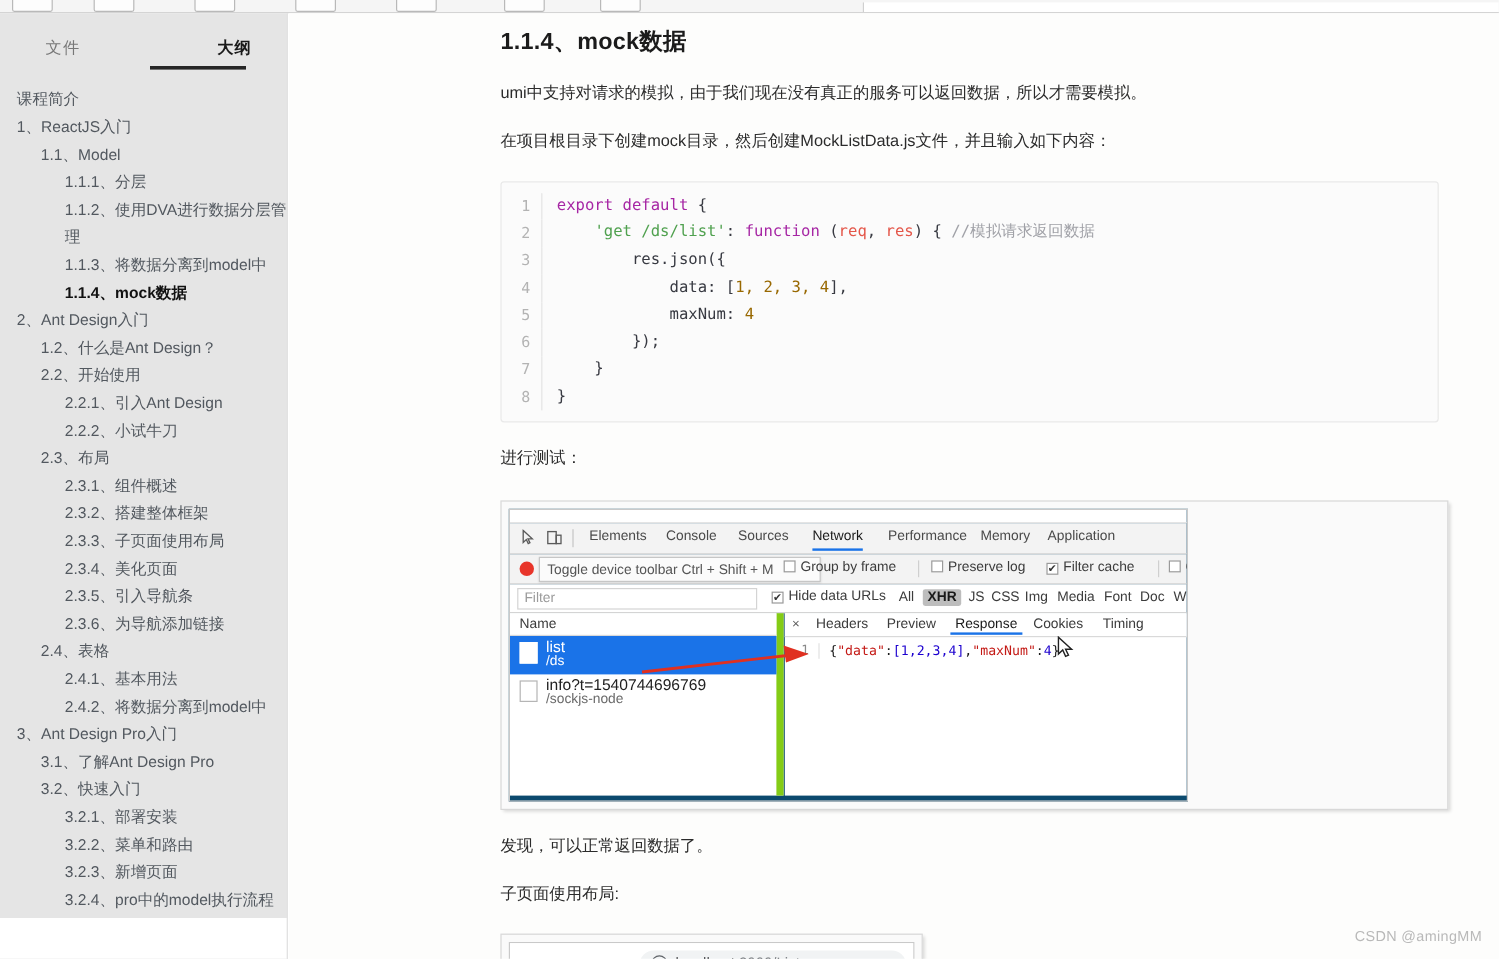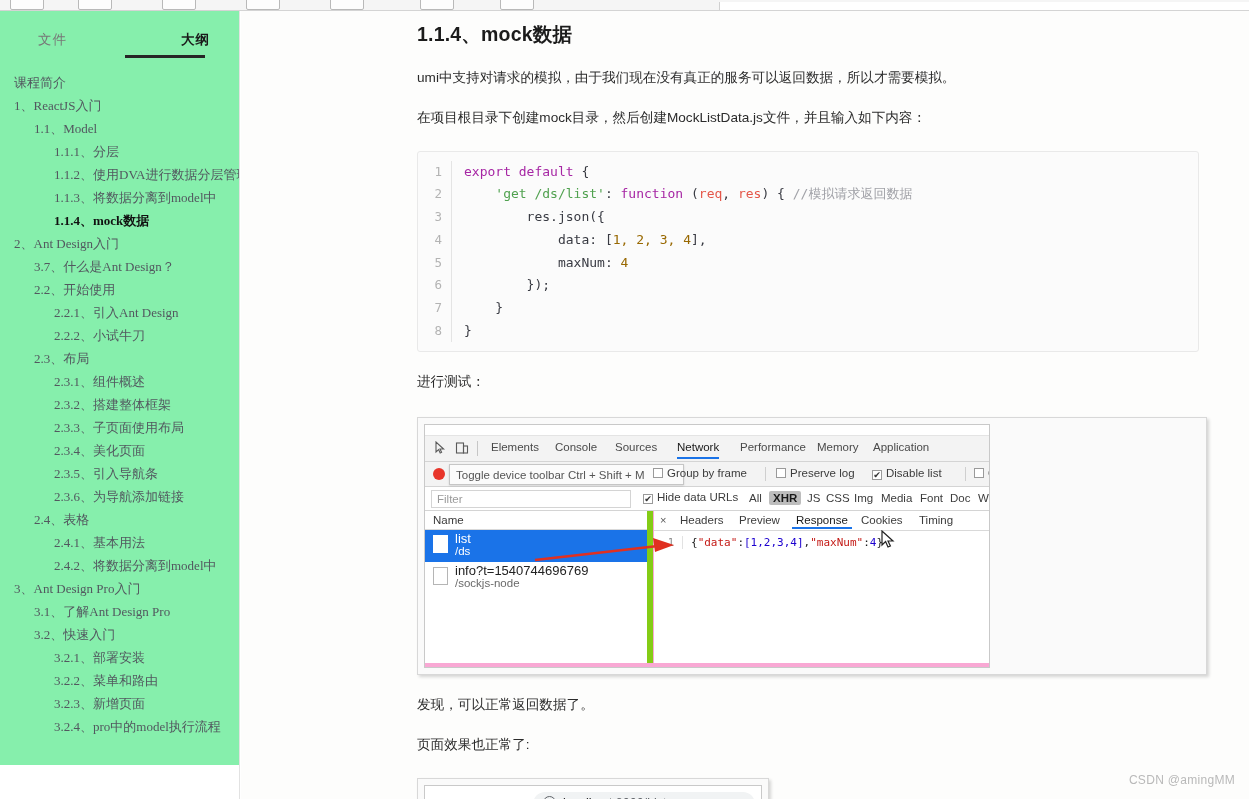--- a/index.html
+++ b/index.html
@@ -23,40 +23,40 @@
     border: 1px solid #b9b9b9; background: #fdfdfd; border-radius: 2px;
   }
   #top-strip .tb-right {
     position: absolute; top: 2px; right: 0; width: 530px; height: 12px;
     border-left: 1px solid #d0d0d0; background: #ffffff;
   }
 
   
   #sidebar {
     position: absolute; top: 11px; left: 0; width: 240px; height: 788px;
-    background: #86efac; border-right: 1px solid #e2e2e2;
+    background: #e5e5e5; border-right: 1px solid #e2e2e2;
     overflow: hidden;
   }
   #sidebar-tabs {
     position: relative; height: 42px; width: 240px;
   }
   .side-tab {
     position: absolute; top: 20px; font-size: 13.5px; color: #777777;
     letter-spacing: 1px; cursor: pointer;
   }
   .side-tab.active { color: #1a1a1a; font-weight: 600; margin-left: 33px; }
   .side-tab#tab-file { left: 38px; }
   .side-tab#tab-outline { left: 148px; }
   #tab-underline {
     position: absolute; left: 125px; top: 44px; width: 80px; height: 3px;
     background: #262626;
   }
 
   #outline-list {
-    position: absolute; top: 60px; left: 0; width: 260px; font-family: Liberation Serif, serif;
+    position: absolute; top: 60px; left: 0; width: 260px;
   }
   .outline-item {
     font-size: 13px; color: #52585f; line-height: 23px;
     padding: 0 10px 0 14px; cursor: pointer; white-space: normal;
   }
   .lvl1 { padding-left: 14px; }
   .lvl2 { padding-left: 34px; }
   .lvl3 { padding-left: 54px; }
   .outline-item.current { color: #111111; font-weight: bold; }
 
@@ -117,21 +117,21 @@
   
   .shot-wrap {
     margin-top: 24px;
     border: 1px solid #d8d8d8; background: #fafafa;
     box-shadow: 2px 2px 3px rgba(0,0,0,0.16);
     padding: 6px;
   }
   #devtools-shot { width: 566px; height: 244px; }
   #devtools {
     position: relative; width: 100%; height: 100%;
-    background: #f9a8d4; border: 1px solid #c9c9c9;
+    background: #0c4a6e; border: 1px solid #c9c9c9;
     font-family: "Liberation Sans", sans-serif; overflow: hidden;
   }
   #dt-blankbar { height: 11px; background: #fff; border-bottom: 1px solid #e4e4e4;}
   #dt-tabbar {
     position: relative; height: 26px; background: #f3f3f3;
     border-bottom: 1px solid #d4d4d4;
   }
   .dt-icon-btn {
     position: absolute; top: 5px; width: 16px; height: 16px;
     color: #5a5a5a; cursor: pointer;
@@ -330,21 +330,21 @@
 
   <div id="outline-list">
       <div class="outline-item lvl1">课程简介</div>
       <div class="outline-item lvl1">1、ReactJS入门</div>
       <div class="outline-item lvl2">1.1、Model</div>
       <div class="outline-item lvl3">1.1.1、分层</div>
       <div class="outline-item lvl3">1.1.2、使用DVA进行数据分层管理</div>
       <div class="outline-item lvl3">1.1.3、将数据分离到model中</div>
       <div class="outline-item lvl3 current">1.1.4、mock数据</div>
       <div class="outline-item lvl1">2、Ant Design入门</div>
-      <div class="outline-item lvl2">3.7、什么是Ant Design？</div>
+      <div class="outline-item lvl2">1.2、什么是Ant Design？</div>
       <div class="outline-item lvl2">2.2、开始使用</div>
       <div class="outline-item lvl3">2.2.1、引入Ant Design</div>
       <div class="outline-item lvl3">2.2.2、小试牛刀</div>
       <div class="outline-item lvl2">2.3、布局</div>
       <div class="outline-item lvl3">2.3.1、组件概述</div>
       <div class="outline-item lvl3">2.3.2、搭建整体框架</div>
       <div class="outline-item lvl3">2.3.3、子页面使用布局</div>
       <div class="outline-item lvl3">2.3.4、美化页面</div>
       <div class="outline-item lvl3">2.3.5、引入导航条</div>
       <div class="outline-item lvl3">2.3.6、为导航添加链接</div>
@@ -454,21 +454,21 @@
             <div id="dt-record"></div>
             <div id="dt-tooltip">Toggle device toolbar  Ctrl + Shift + M</div>
             <div class="dt-cb" style="left:228px">
               <span class="box"></span><span>Group by frame</span>
             </div>
             <div class="dt-vsep" style="left:340px"></div>
             <div class="dt-cb" style="left:351px">
               <span class="box"></span><span>Preserve log</span>
             </div>
             <div class="dt-cb" style="left:447px">
-              <span class="box checked">✔</span><span>Disable list</span>
+              <span class="box checked">✔</span><span>Filter cache</span>
             </div>
             <div class="dt-vsep" style="left:540px"></div>
             <div class="dt-cb" style="left:549px">
               <span class="box"></span><span>O</span>
             </div>
           </div>
 
           <div id="dt-filterbar">
             <div id="dt-filter-input">Filter</div>
             <div id="dt-hide-urls">
@@ -529,21 +529,21 @@
 
           <svg id="dt-cursor" viewBox="0 0 14 20">
             <path d="M1 1 L1 15 L4.6 11.6 L7 17 L9.4 16 L7 11 L12 11 Z" fill="#ffffff" stroke="#222222" stroke-width="1.2"></path>
           </svg>
 
         </div>
       </div>
     </div>
 
     <p class="para">发现，可以正常返回数据了。</p>
-    <p class="para">页面效果也正常了:</p>
+    <p class="para">子页面使用布局:</p>
 
     <div id="browser-wrap">
       <div id="browser">
         <div id="browser-bar">
           <span class="nav-ico" id="nav-back">←</span>
           <span class="nav-ico" id="nav-fwd">→</span>
           <span class="nav-ico" id="nav-reload">⟳</span>
           <span class="nav-ico" id="nav-home">⌂</span>
           <div id="omnibox">
             <span id="omni-info">i</span>

